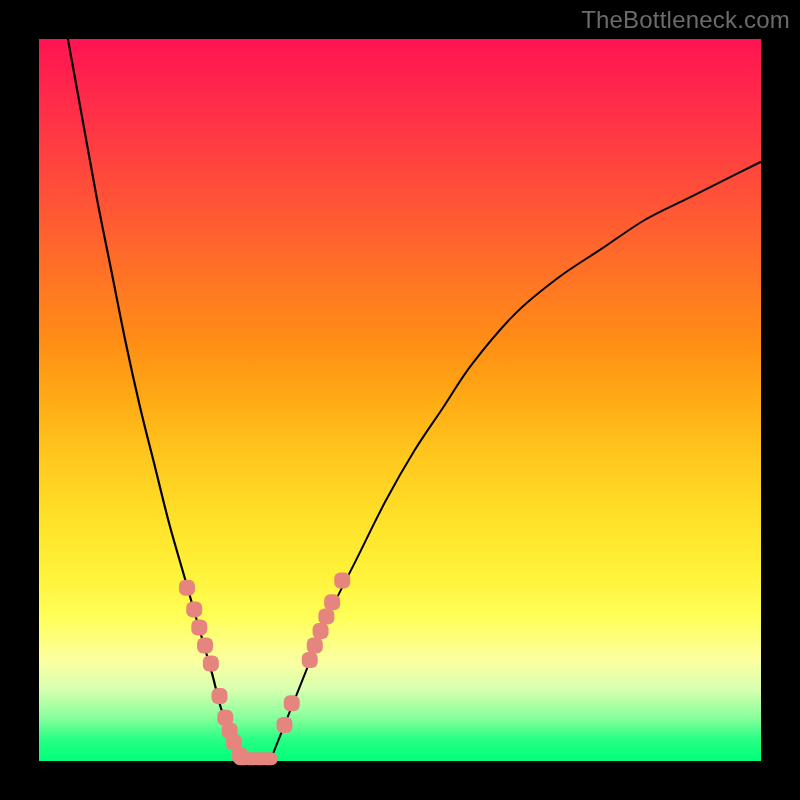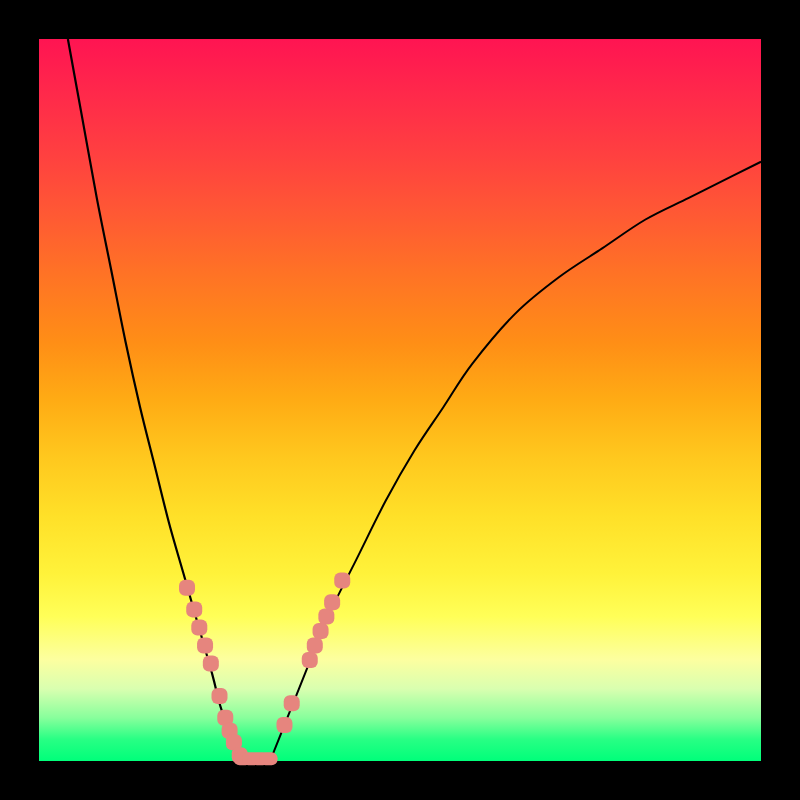--- a/index.html
+++ b/index.html
@@ -62,20 +62,21 @@
     height: 722px;
     overflow: visible;
   }
 </style>
 </head>
 <body>
 
 <div class="frame">
   <div class="plot-area"></div>
 
+  <div class="watermark">TheBottleneck.com</div>
 
   <svg class="overlay" viewBox="0 0 722 722">
     <g id="curve-layer">
         <path d="M 28.88 0 C 31.286666666666665 13.23666666666666 38.50666666666667 52.946666666666616 43.32 79.41999999999996 C 48.13333333333333 105.8933333333333 52.946666666666665 133.57000000000002 57.76 158.84000000000003 C 62.57333333333333 184.11000000000004 67.38666666666667 206.9733333333333 72.2 231.03999999999996 C 77.01333333333334 255.10666666666663 81.82666666666667 280.37666666666667 86.64 303.24 C 91.45333333333333 326.10333333333335 96.26666666666668 347.7633333333334 101.08000000000001 368.22 C 105.89333333333335 388.6766666666667 110.70666666666666 406.7266666666667 115.52 425.98 C 120.33333333333333 445.23333333333335 125.14666666666668 465.69 129.96 483.74 C 134.77333333333334 501.79 139.58666666666667 517.4333333333333 144.4 534.28 C 149.21333333333334 551.1266666666667 154.02666666666667 567.9733333333332 158.84 584.8199999999999 C 163.65333333333334 601.6666666666666 169.67000000000002 622.1233333333333 173.28 635.36 C 176.89 648.5966666666667 178.09333333333333 655.8166666666667 180.5 664.24 C 182.90666666666667 672.6633333333333 185.31333333333333 678.68 187.72 685.9 C 190.12666666666667 693.12 192.53333333333336 701.5433333333333 194.94000000000003 707.56 C 197.3466666666667 713.5766666666666 200.9566666666667 719.5933333333334 202.16000000000003 722" fill="none" stroke="#000000" stroke-width="2.2"></path>
         <path d="M 231.04 722 C 233.44666666666666 715.9833333333333 240.66666666666669 697.9333333333333 245.48000000000002 685.9 C 250.29333333333335 673.8666666666667 255.10666666666668 661.8333333333333 259.92 649.8 C 264.73333333333335 637.7666666666667 269.5466666666667 625.7333333333333 274.36 613.7 C 279.17333333333335 601.6666666666667 281.58000000000004 593.2433333333333 288.8 577.6 C 296.02 561.9566666666667 308.05333333333334 539.0933333333332 317.68 519.8399999999999 C 327.3066666666667 500.5866666666666 336.93333333333334 480.13 346.56 462.08 C 356.18666666666667 444.03 365.81333333333333 427.18333333333334 375.44 411.54 C 385.06666666666666 395.8966666666667 394.6933333333334 382.66 404.32000000000005 368.22 C 413.9466666666667 353.78000000000003 421.16666666666663 340.5433333333333 433.2 324.9 C 445.23333333333335 309.25666666666666 462.08000000000004 288.8 476.52000000000004 274.36 C 490.96000000000004 259.92 505.40000000000003 249.09 519.84 238.26 C 534.28 227.42999999999998 548.72 219.00666666666666 563.16 209.38 C 577.5999999999999 199.75333333333333 592.04 188.92333333333332 606.48 180.5 C 620.9200000000001 172.07666666666668 635.3600000000001 166.06000000000003 649.8000000000001 158.84000000000003 C 664.24 151.62000000000003 681.0866666666667 143.19666666666663 693.12 137.17999999999995 C 705.1533333333333 131.16333333333327 717.1866666666667 125.14666666666666 722 122.74000000000001" fill="none" stroke="#000000" stroke-width="2.0"></path>
       </g>
     <g id="marker-layer">
         <rect x="140.01" y="540.72" width="16" height="16" rx="6" ry="6" fill="#e6857e"></rect>
         <rect x="147.23" y="562.38" width="16" height="16" rx="6" ry="6" fill="#e6857e"></rect>
         <rect x="152.284" y="580.4300000000001" width="16" height="16" rx="6" ry="6" fill="#e6857e"></rect>

